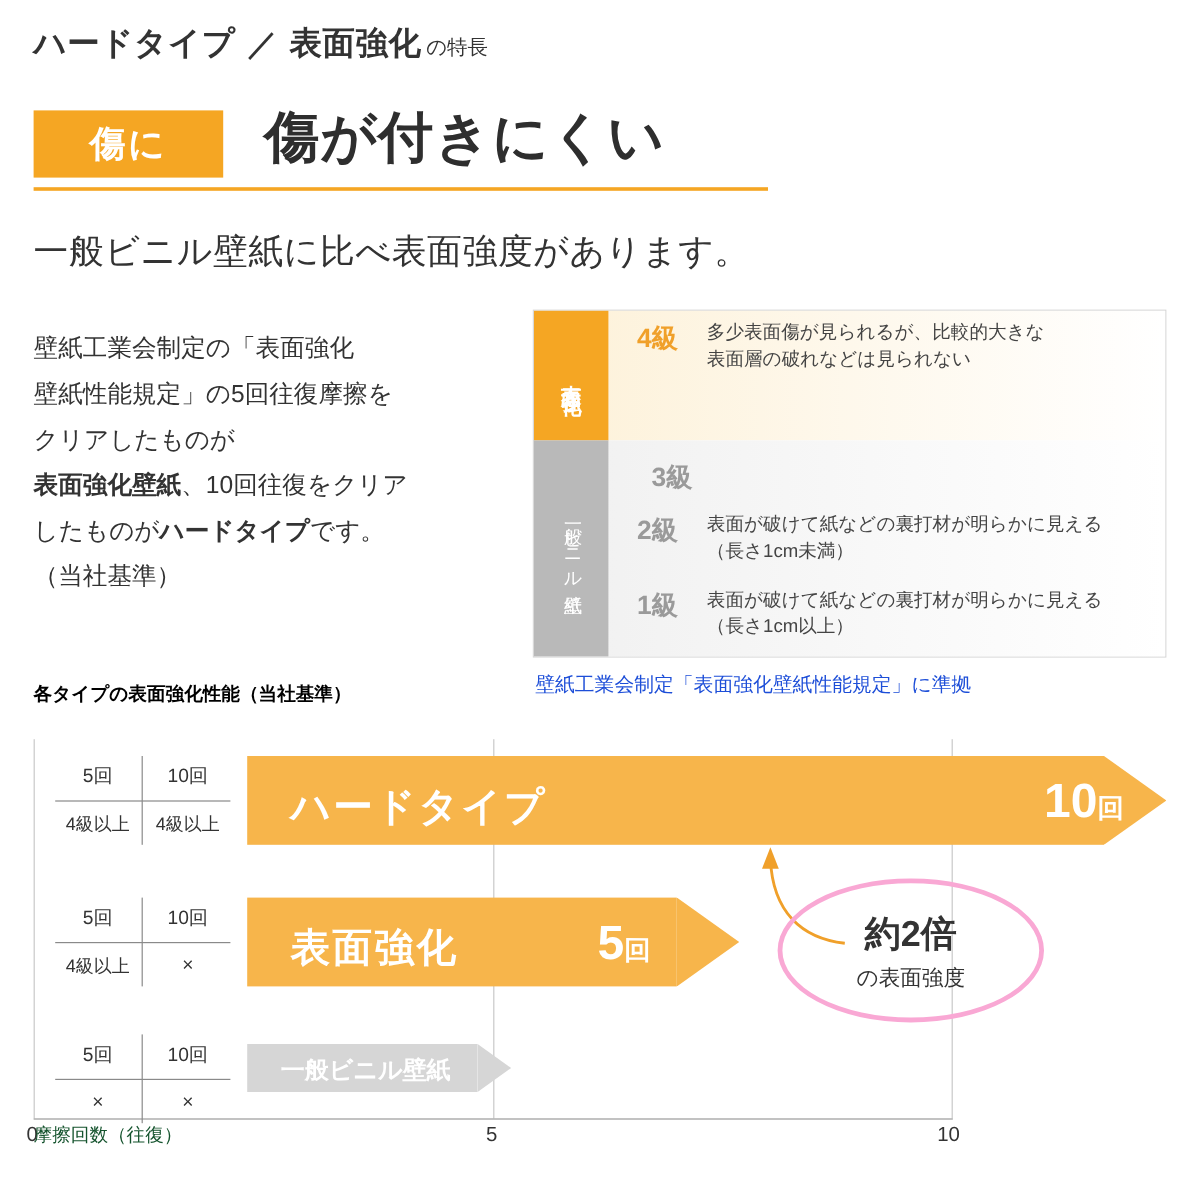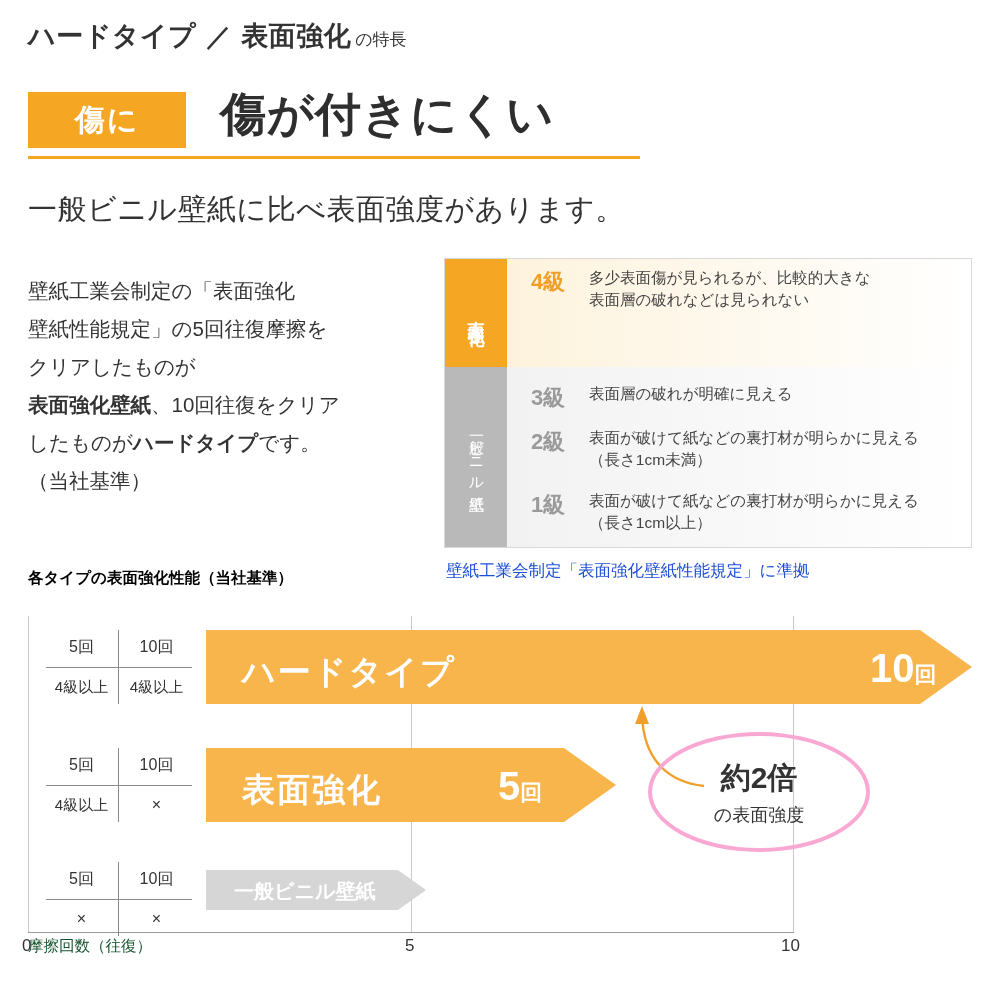--- a/index.html
+++ b/index.html
@@ -96,21 +96,21 @@
   .gt-grade {
     width: 82px; text-align: center; flex: none;
     font-size: 22px; font-weight: bold;
   }
   .gt-top .gt-grade { color: #f0a02a; }
   .gt-bot .gt-grade { color: #9a9a9a; }
   .gt-desc { font-size: 15.5px; color: #444; line-height: 1.45; }
 
   .gt-top .l1 { margin-top: 16px; }
   .gt-top .l2 { margin-top: 8px; }
-  .gt-bot .l1 { margin-top: 16px; }
+  .gt-bot .l1 { margin-top: 16px; padding-left: 12px; }
   .gt-bot .l2 { margin-top: 14px; }
   .gt-bot .l3 { margin-top: 18px; }
 
   .gt-note {
     position: absolute; left: 446px; top: 560px;
     font-size: 16.5px; color: #1d4ed8;
   }
 
   
   .chart-caption {
@@ -278,21 +278,20 @@
           <div class="gt-desc" style="white-space:pre-line">多少表面傷が見られるが、比較的大きな
 表面層の破れなどは見られない</div>
         </div>
       </div>
     </div>
     <div class="gt-row gt-bot">
       <div class="gt-left">一般ビニル壁紙</div>
       <div class="gt-body">
         <div class="gt-line l1">
           <div class="gt-grade">3級</div>
-          <div class="gt-desc">表面層の破れが明確に見える</div>
         </div>
         <div class="gt-line l2">
           <div class="gt-grade">2級</div>
           <div>
             <div class="gt-desc">表面が破けて紙などの裏打材が明らかに見える</div>
             <div class="gt-desc small">（長さ1cm未満）</div>
           </div>
         </div>
         <div class="gt-line l3">
           <div class="gt-grade">1級</div>

